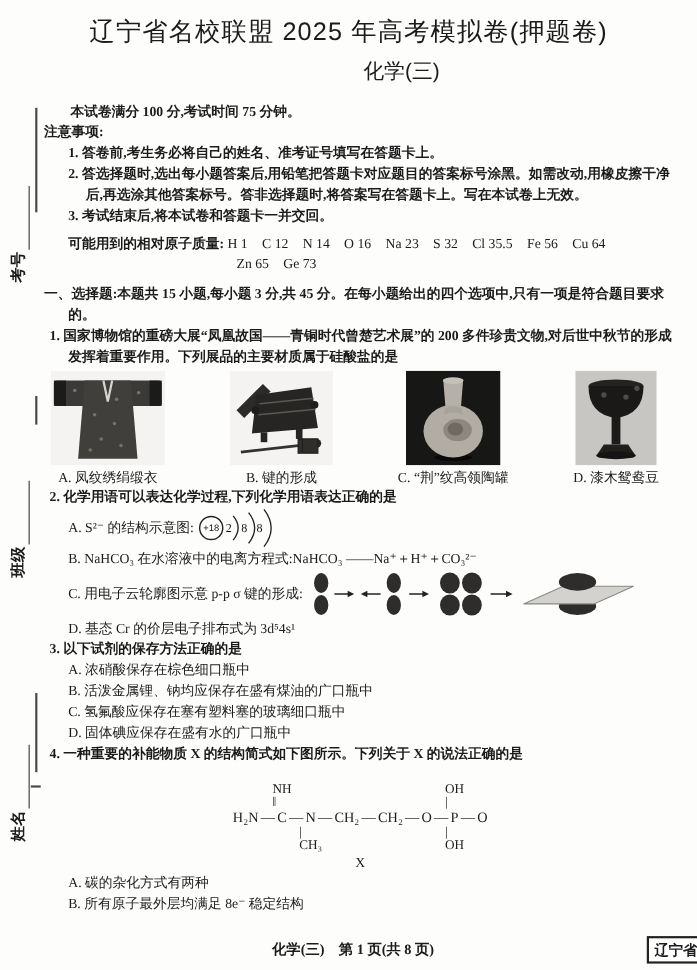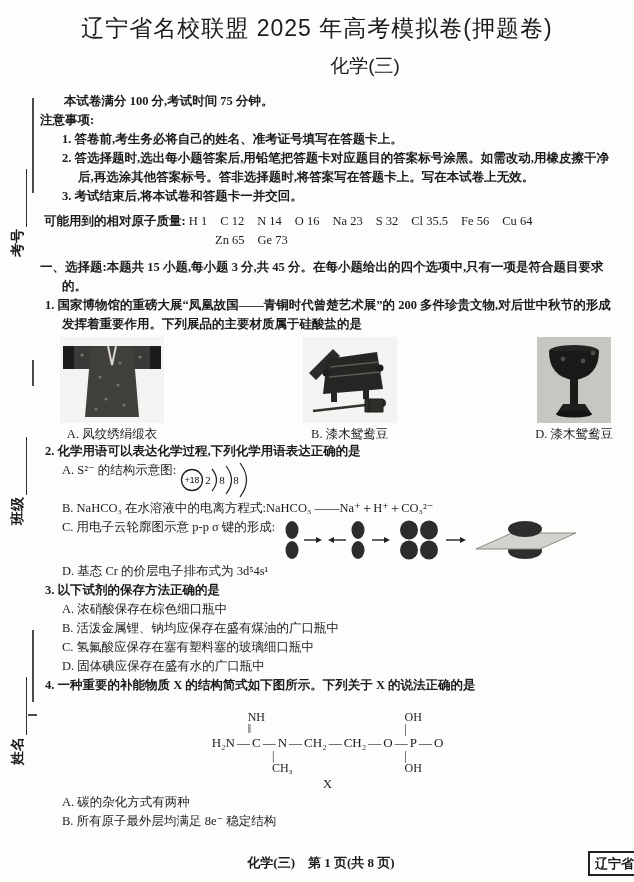--- a/index.html
+++ b/index.html
@@ -12,32 +12,32 @@
   .hd{font-family:"Liberation Sans","DejaVu Sans",sans-serif;font-weight:normal;}
   .title{position:absolute;top:14px;left:0;width:100%;text-align:center;
     font-size:23px;line-height:28px;letter-spacing:1px;}
   .subtitle{position:absolute;top:54px;left:0;width:100%;text-align:center;
     font-size:19px;line-height:24px;padding-left:48px;}
   .content{position:absolute;top:92px;left:40px;width:575px;}
   .intro{text-indent:24px;font-weight:bold;}
   .notice-title{font-weight:bold;}
   .notice{margin-left:22px;padding-left:16px;text-indent:-16px;font-weight:bold;}
   .atomic{margin-top:6px;}
-  .atomic-l1{margin-left:4px;}
+  .atomic-l1{margin-left:22px;}
   .atomic-label{font-weight:bold;}
   .atomic-val{margin-right:13px;}
   .atomic-l2{margin-left:175px;}
   .section-head{margin-top:8px;font-weight:bold;padding-left:22px;text-indent:-22px;}
   .stem{font-weight:bold;padding-left:22px;text-indent:-17px;}
   .opt{margin-left:22px;}
-  .figrow{margin-left:20px;width:553px;display:flex;justify-content:space-between;
+  .figrow{margin-left:6px;width:553px;display:flex;justify-content:space-between;
     align-items:center;margin-top:3px;}
   .fig{display:flex;flex-direction:column;align-items:center;}
   .fig .caption{margin-top:3px;line-height:16px;white-space:nowrap;}
-  .diagrow{display:flex;align-items:flex-start;margin-left:22px;}
+  .diagrow{display:flex;align-items:center;margin-left:22px;}
   .diagrow svg{flex:0 0 auto;}
   .structure{position:relative;height:98px;}
   .chain{position:absolute;top:40px;left:0;width:100%;display:flex;
     justify-content:center;align-items:center;font-size:13px;line-height:15px;}
   .atom{position:relative;padding:0 1px;white-space:nowrap;}
   .bond{padding:0 1px;}
   .vert{position:absolute;left:50%;transform:translateX(-50%);
     white-space:pre-line;text-align:left;font-size:12px;line-height:12px;}
   .vtop{bottom:100%;margin-bottom:0px;}
   .vbot{top:100%;margin-top:0px;}
@@ -131,21 +131,34 @@
           <line x1="27" y1="30" x2="76" y2="25" stroke="#5a5954" stroke-width="1.5"></line>
           <line x1="26" y1="40" x2="78" y2="35" stroke="#5a5954" stroke-width="1.5"></line>
           <circle cx="23" cy="36" r="3.5" fill="#1d1d1b"></circle>
           <circle cx="77" cy="31" r="3.5" fill="#1d1d1b"></circle>
           <rect x="28" y="56" width="6" height="9" fill="#262523"></rect>
           <rect x="60" y="53" width="6" height="9" fill="#262523"></rect>
           <line x1="10" y1="74" x2="80" y2="66" stroke="#33322f" stroke-width="2.5"></line>
           <circle cx="79" cy="66" r="4" fill="#2c2b29"></circle>
           <path d="M62,62 h18 v13 h-18 z M66,62 v13" fill="#2f2e2b" stroke="#1d1d1b" stroke-width="1"></path>
         </svg>
-        <div class="caption">B. 漆木鸳鸯豆</div>
+        <div class="caption">B. 键的形成</div>
+      </div>
+      <div class="fig">
+        <svg width="86" height="86" viewBox="0 0 86 86">
+          <rect x="0" y="0" width="86" height="86" fill="#171716"></rect>
+          <ellipse cx="43" cy="79" rx="17" ry="3" fill="#090909"></ellipse>
+          <path d="M34,9 L52,9 L50,34 L36,34 Z" fill="#b6b1a8"></path>
+          <ellipse cx="43" cy="9" rx="9.5" ry="3" fill="#c6c1b8"></ellipse>
+          <ellipse cx="43" cy="55" rx="27" ry="24" fill="#b2ada4"></ellipse>
+          <ellipse cx="47" cy="54" rx="13" ry="10" fill="#8d877e"></ellipse>
+          <ellipse cx="45" cy="53" rx="7" ry="6" fill="#6f6a61"></ellipse>
+          <path d="M36,34 Q43,31 50,34 L52,40 Q43,36 34,40 Z" fill="#a8a39a"></path>
+        </svg>
+        <div class="caption">C. “荆”纹高领陶罐</div>
       </div>
       <div class="fig">
         <svg width="74" height="86" viewBox="0 0 74 86">
           <rect x="0" y="0" width="74" height="86" fill="#c7c6c3"></rect>
           <ellipse cx="37" cy="14" rx="25" ry="6" fill="#242322"></ellipse>
           <path d="M12,14 Q12,40 37,43 Q62,40 62,14 Z" fill="#1a1918"></path>
           <circle cx="26" cy="22" r="2.4" fill="#4d4b47"></circle>
           <circle cx="46" cy="24" r="2.4" fill="#4d4b47"></circle>
           <circle cx="56" cy="16" r="2.4" fill="#4d4b47"></circle>
           <rect x="33" y="42" width="8" height="25" fill="#1c1b1a"></rect>

